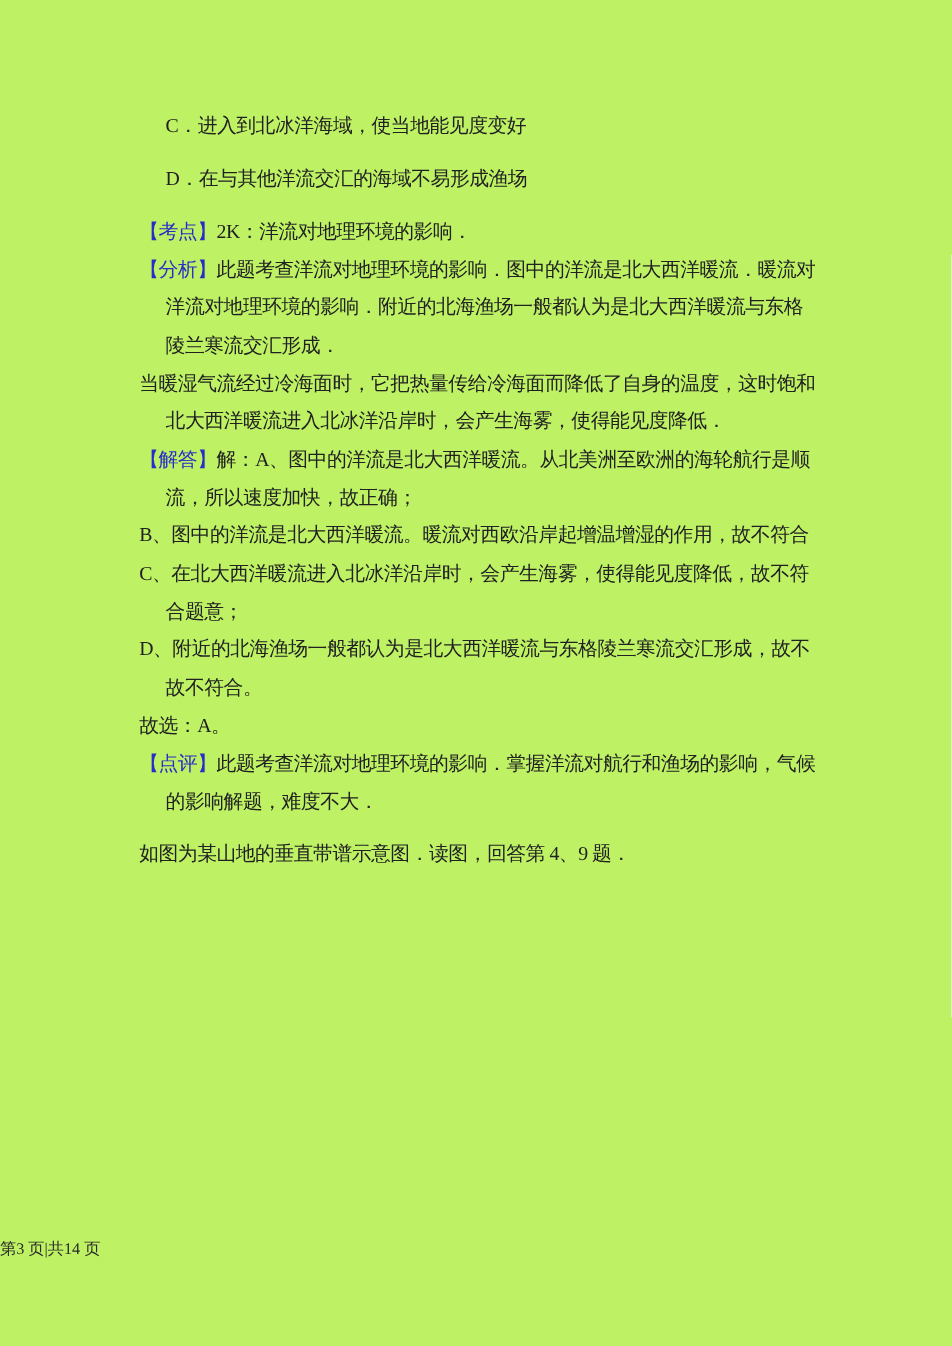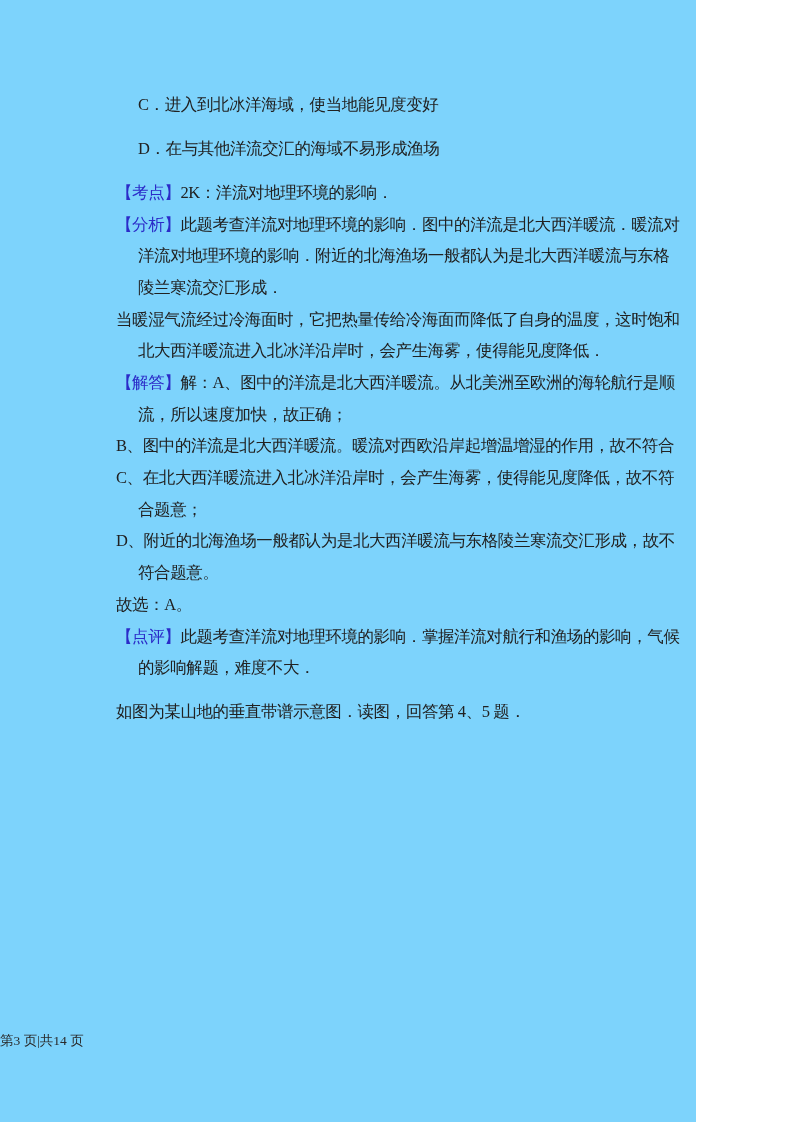--- a/index.html
+++ b/index.html
@@ -1,23 +1,24 @@
 <!DOCTYPE html>
 <html><head>
 <meta charset="utf-8">
 <style>
   html, body { margin: 0; padding: 0; background: #ffffff; }
   .page {
     position: relative;
-    width: 696px;
+    width: 760px;
     height: 1122px;
-    background: #7dd3fc;
+    background: #bef264;
     font-family: "Liberation Serif", "DejaVu Serif", serif;
     color: #212121;
     overflow: hidden;
+    padding-left: 33px;
   }
   .content {
     position: absolute;
     left: 116px;
     top: 89px;
     width: 566px;
     font-size: 16.5px;
     letter-spacing: -0.4px;
   }
   .line {
@@ -102,35 +103,35 @@
 
       <div class="line k-hang">
         <span>合题意；</span>
       </div>
 
       <div class="line k-flush">
         <span>D、附近的北海渔场一般都认为是北大西洋暖流与东格陵兰寒流交汇形成，故不</span>
       </div>
 
       <div class="line k-hang">
-        <span>符合题意。</span>
+        <span>故不符合。</span>
       </div>
 
       <div class="line k-flush">
         <span>故选：A。</span>
       </div>
 
       <div class="line k-label">
         <span class="label">【点评】</span><span>此题考查洋流对地理环境的影响．掌握洋流对航行和渔场的影响，气候</span>
       </div>
 
       <div class="line k-hang">
         <span>的影响解题，难度不大．</span>
       </div>
 
       <div class="line k-flush gap-large">
-        <span>如图为某山地的垂直带谱示意图．读图，回答第 4、5 题．</span>
+        <span>如图为某山地的垂直带谱示意图．读图，回答第 4、9 题．</span>
       </div>
     </div>
 
   <div class="footer">第3 页|共14 页</div>
 
 </div>
 
 </body></html>

